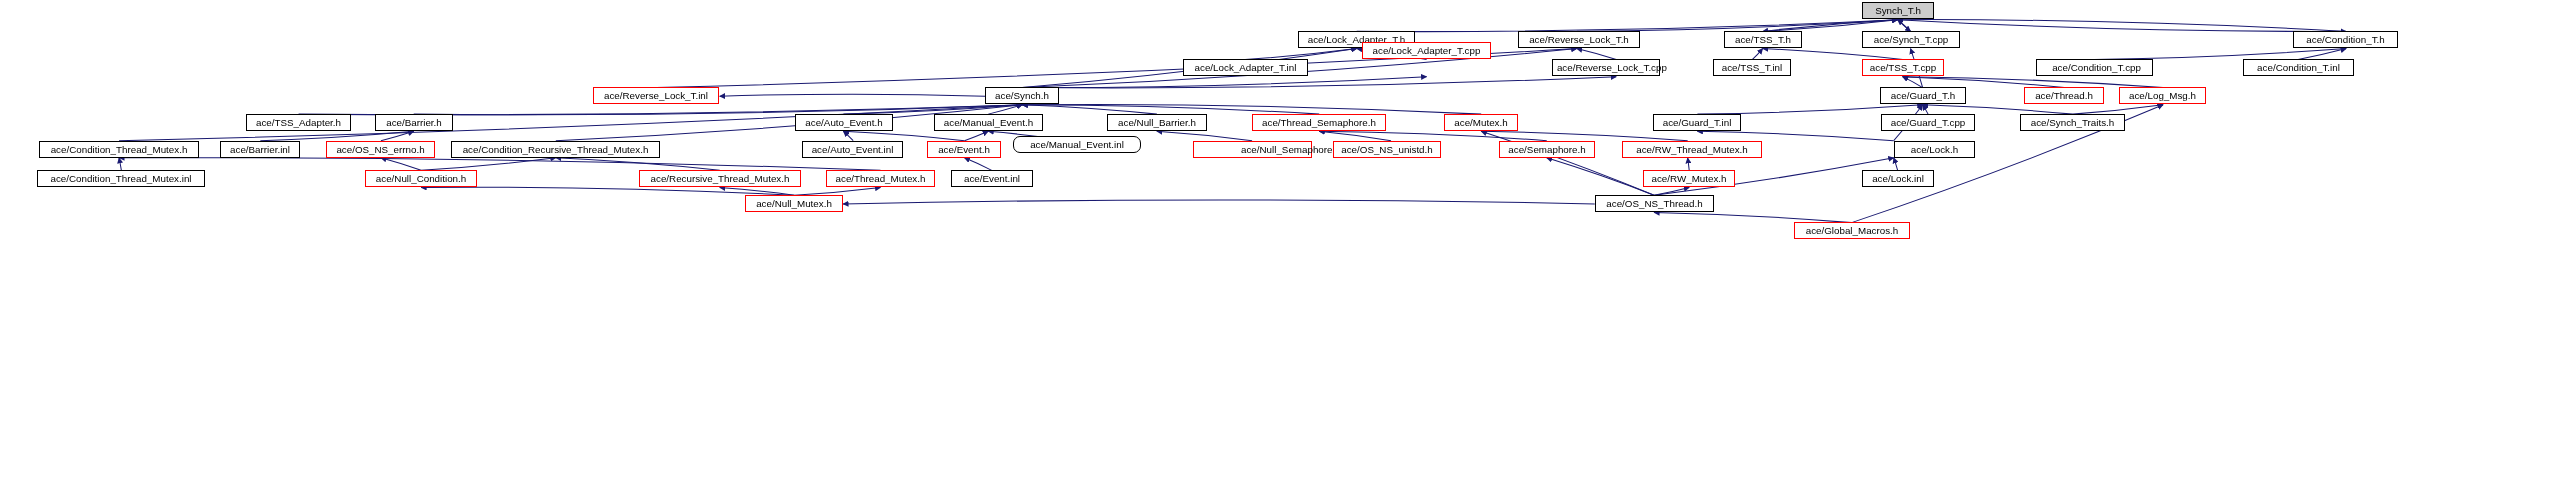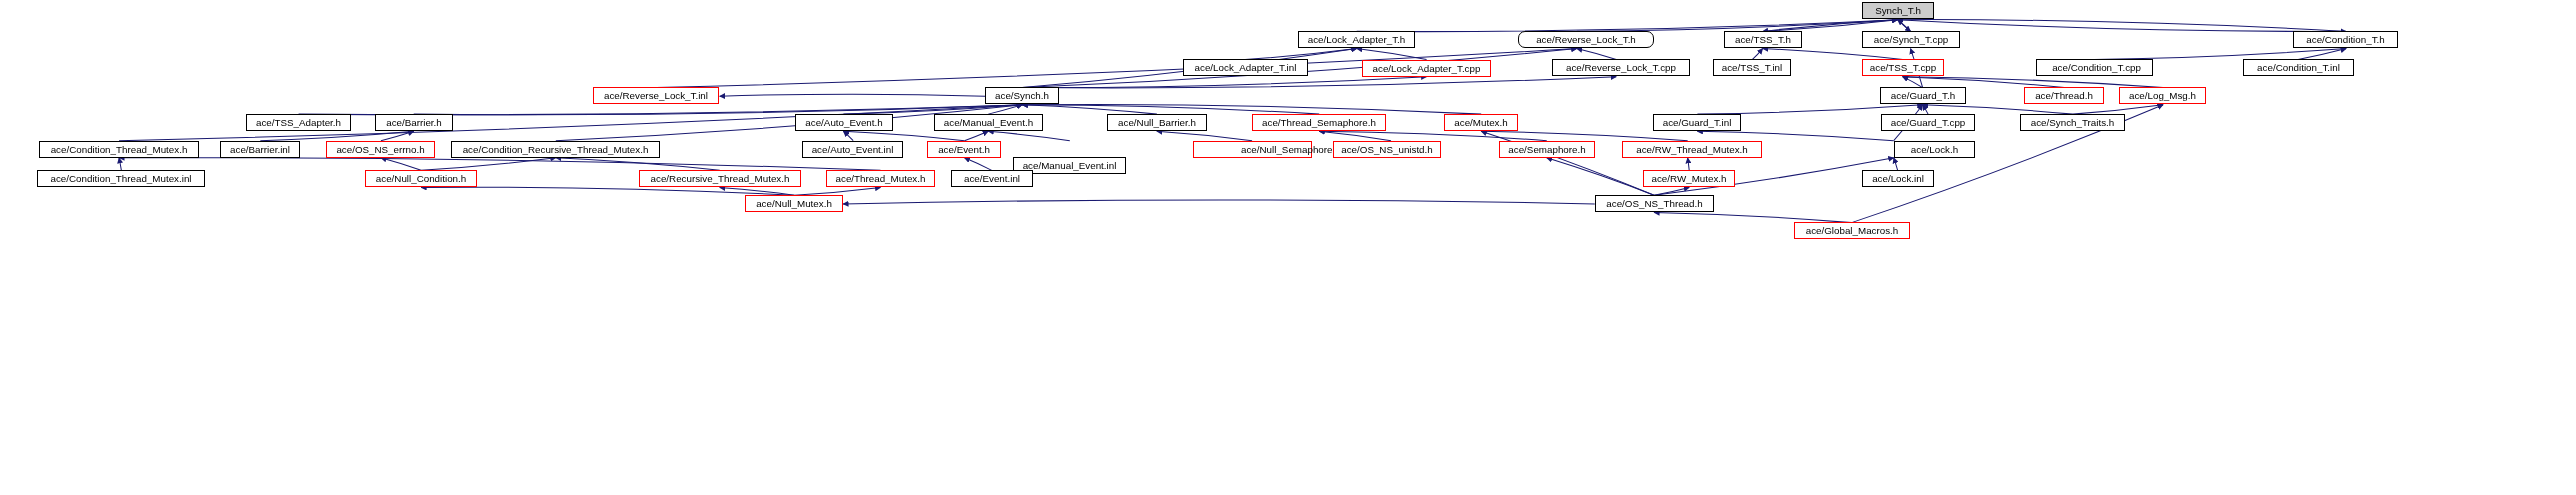--- a/index.html
+++ b/index.html
@@ -107,27 +107,27 @@
         <path d="M 2119 250 Q 2275.345430465353 230.54972475449642 2426 202" fill="none" stroke="#191970" stroke-width="1.3" marker-end="url(#arrow)"></path>
         <path d="M 2119 250 Q 2142.0857122361103 245.65892626562416 2164 240" fill="none" stroke="#191970" stroke-width="1.3" marker-end="url(#arrow)"></path>
         <path d="M 2043 261 Q 1561.5 251 1080 261" fill="none" stroke="#191970" stroke-width="1.3" marker-end="url(#arrow)"></path>
         <path d="M 2372 285 Q 2246.2789723355754 274.7099999826813 2119 272" fill="none" stroke="#191970" stroke-width="1.3" marker-end="url(#arrow)"></path>
         <path d="M 2372 285 Q 2579.9735034994605 215.09756274219322 2771 134" fill="none" stroke="#191970" stroke-width="1.3" marker-end="url(#arrow)"></path>
       </g>
   </svg>
   <div id="node-layer">
       <div class="node root" style="left: 1862px; top: 2.3px; width: 72px;">Synch_T.h</div>
       <div class="node" style="left: 1298px; top: 31px; width: 117px;">ace/Lock_Adapter_T.h</div>
-      <div class="node" style="left: 1518px; top: 31px; width: 136px; border-radius: 7px;">ace/Reverse_Lock_T.h</div>
+      <div class="node" style="left: 1518px; top: 31px; width: 122px;">ace/Reverse_Lock_T.h</div>
       <div class="node" style="left: 1724px; top: 31px; width: 78px;">ace/TSS_T.h</div>
       <div class="node" style="left: 1862px; top: 31px; width: 98px;">ace/Synch_T.cpp</div>
       <div class="node" style="left: 2293px; top: 31px; width: 105px;">ace/Condition_T.h</div>
       <div class="node" style="left: 1183px; top: 59px; width: 125px;">ace/Lock_Adapter_T.inl</div>
-      <div class="node red" style="left: 1362px; top: 60px; width: 129px;">ace/Lock_Adapter_T.cpp</div>
-      <div class="node" style="left: 1552px; top: 59px; width: 138px;">ace/Reverse_Lock_T.cpp</div>
+      <div class="node red" style="left: 1362px; top: 42px; width: 129px;">ace/Lock_Adapter_T.cpp</div>
+      <div class="node" style="left: 1552px; top: 59px; width: 108px;">ace/Reverse_Lock_T.cpp</div>
       <div class="node" style="left: 1713px; top: 59px; width: 78px;">ace/TSS_T.inl</div>
       <div class="node red" style="left: 1862px; top: 59px; width: 82px;">ace/TSS_T.cpp</div>
       <div class="node" style="left: 2036px; top: 59px; width: 117px; padding-left: 8px;">ace/Condition_T.cpp</div>
       <div class="node" style="left: 2243px; top: 59px; width: 111px;">ace/Condition_T.inl</div>
       <div class="node red" style="left: 593px; top: 87px; width: 126px;">ace/Reverse_Lock_T.inl</div>
       <div class="node" style="left: 985px; top: 87px; width: 74px;">ace/Synch.h</div>
       <div class="node" style="left: 1880px; top: 87px; width: 86px;">ace/Guard_T.h</div>
       <div class="node red" style="left: 2024px; top: 87px; width: 80px;">ace/Thread.h</div>
       <div class="node red" style="left: 2119px; top: 87px; width: 87px;">ace/Log_Msg.h</div>
       <div class="node" style="left: 246px; top: 114px; width: 105px;">ace/TSS_Adapter.h</div>
@@ -139,21 +139,21 @@
       <div class="node red" style="left: 1444px; top: 114px; width: 74px;">ace/Mutex.h</div>
       <div class="node" style="left: 1653px; top: 114px; width: 88px;">ace/Guard_T.inl</div>
       <div class="node" style="left: 1881px; top: 114px; width: 94px;">ace/Guard_T.cpp</div>
       <div class="node" style="left: 2020px; top: 114px; width: 105px;">ace/Synch_Traits.h</div>
       <div class="node" style="left: 39px; top: 141px; width: 160px;">ace/Condition_Thread_Mutex.h</div>
       <div class="node" style="left: 220px; top: 141px; width: 80px;">ace/Barrier.inl</div>
       <div class="node red" style="left: 326px; top: 141px; width: 109px;">ace/OS_NS_errno.h</div>
       <div class="node" style="left: 451px; top: 141px; width: 209px;">ace/Condition_Recursive_Thread_Mutex.h</div>
       <div class="node" style="left: 802px; top: 141px; width: 101px;">ace/Auto_Event.inl</div>
       <div class="node red" style="left: 927px; top: 141px; width: 74px;">ace/Event.h</div>
-      <div class="node" style="left: 1013px; top: 157px; width: 113px;">ace/Manual_Event.inl</div>
+      <div class="node" style="left: 1013px; top: 136px; width: 128px; border-radius: 7px;">ace/Manual_Event.inl</div>
       <div class="node red" style="left: 1193px; top: 141px; width: 119px; padding-left: 47px;">ace/Null_Semaphore.h</div>
       <div class="node red" style="left: 1333px; top: 141px; width: 108px;">ace/OS_NS_unistd.h</div>
       <div class="node red" style="left: 1499px; top: 141px; width: 96px;">ace/Semaphore.h</div>
       <div class="node red" style="left: 1622px; top: 141px; width: 140px;">ace/RW_Thread_Mutex.h</div>
       <div class="node" style="left: 1894px; top: 141px; width: 81px;">ace/Lock.h</div>
       <div class="node" style="left: 37px; top: 170px; width: 168px;">ace/Condition_Thread_Mutex.inl</div>
       <div class="node red" style="left: 365px; top: 170px; width: 112px;">ace/Null_Condition.h</div>
       <div class="node red" style="left: 639px; top: 170px; width: 162px;">ace/Recursive_Thread_Mutex.h</div>
       <div class="node red" style="left: 826px; top: 170px; width: 109px; text-align: center;">ace/Thread_Mutex.h</div>
       <div class="node" style="left: 951px; top: 170px; width: 82px;">ace/Event.inl</div>

